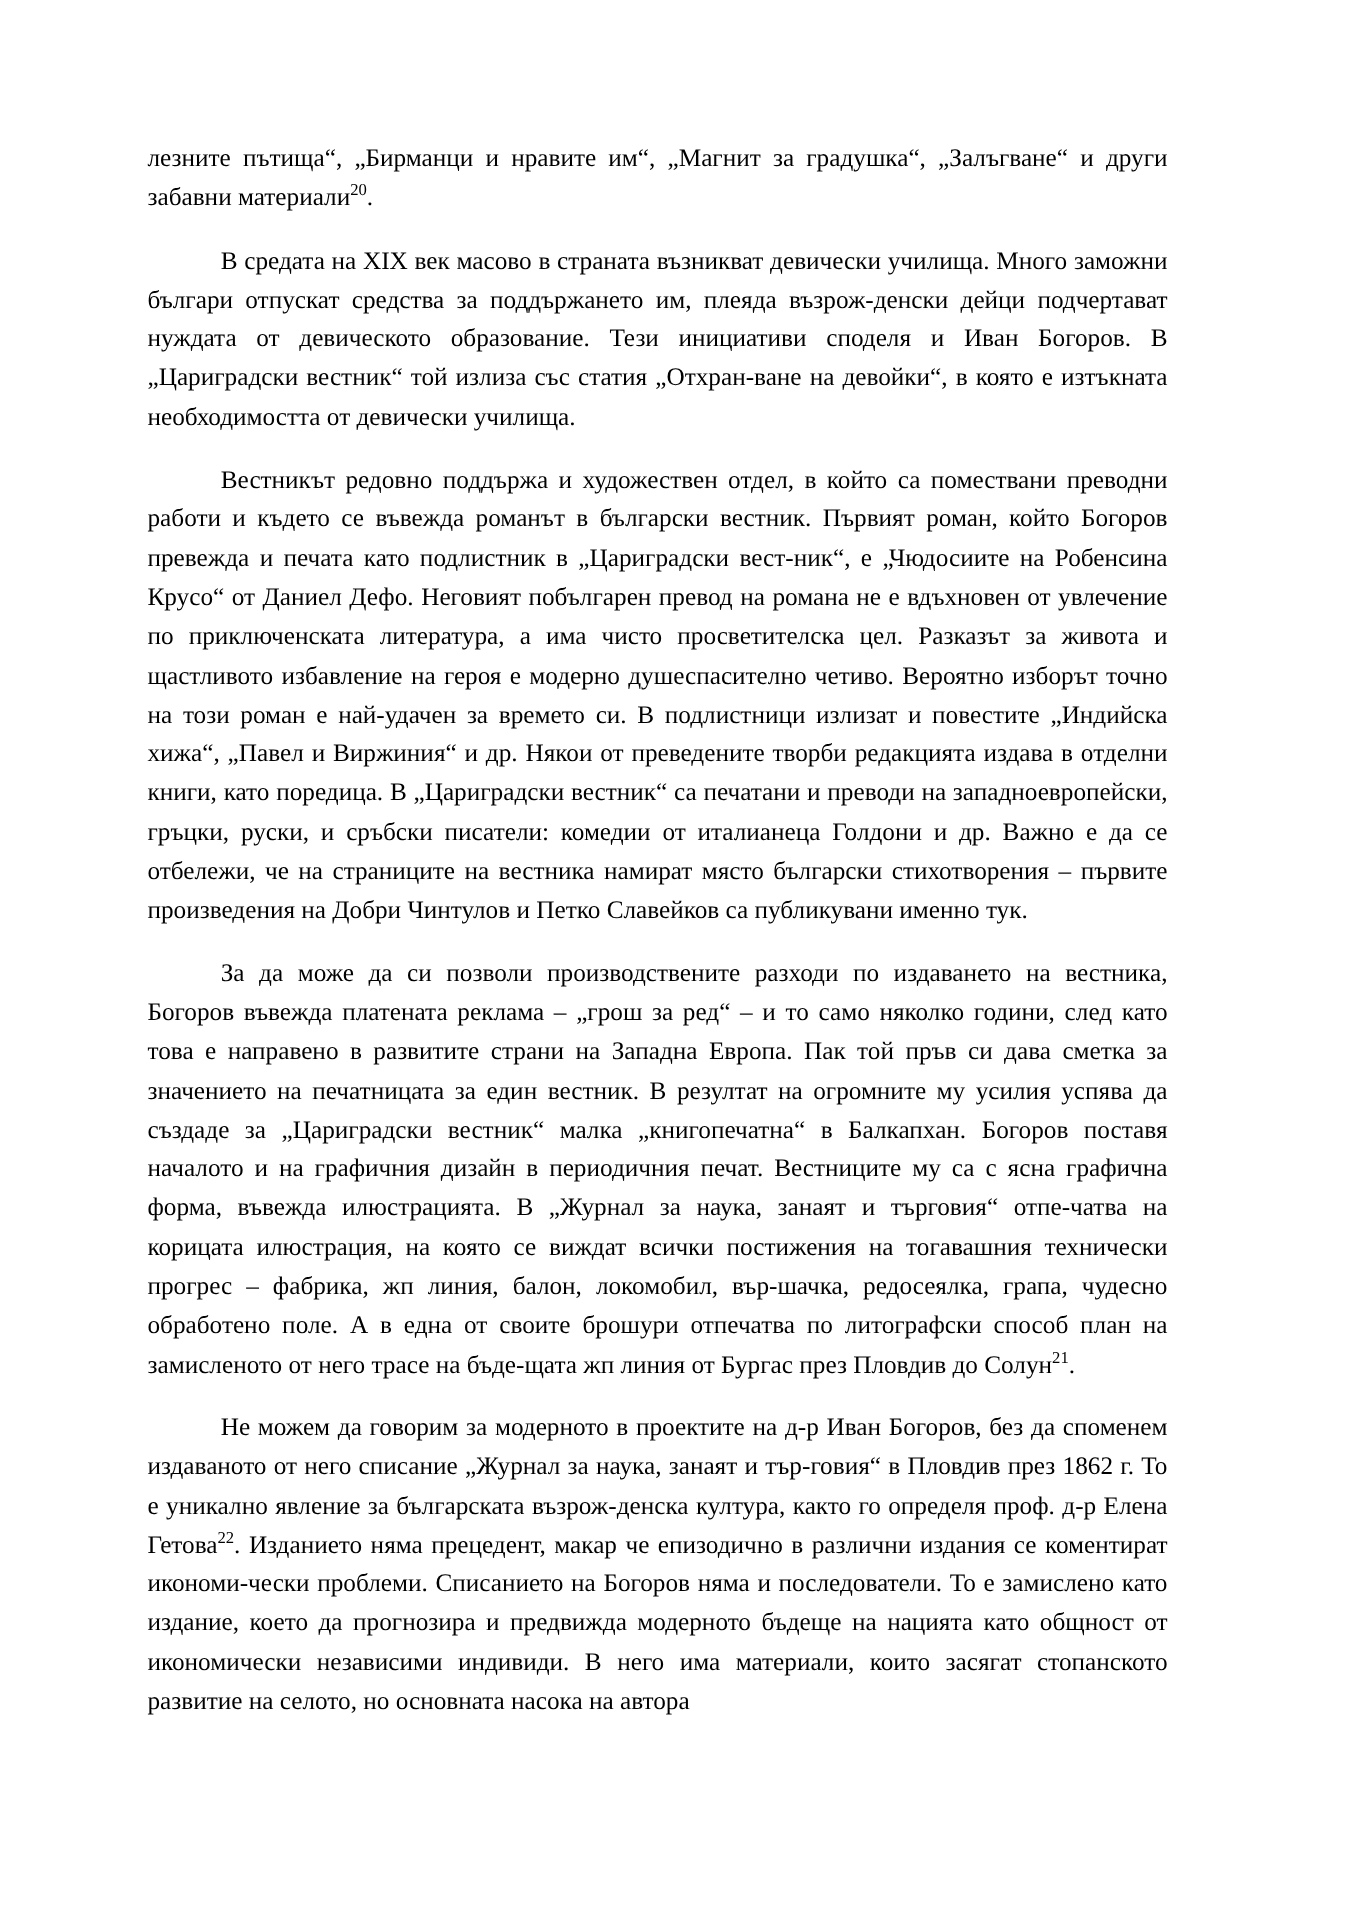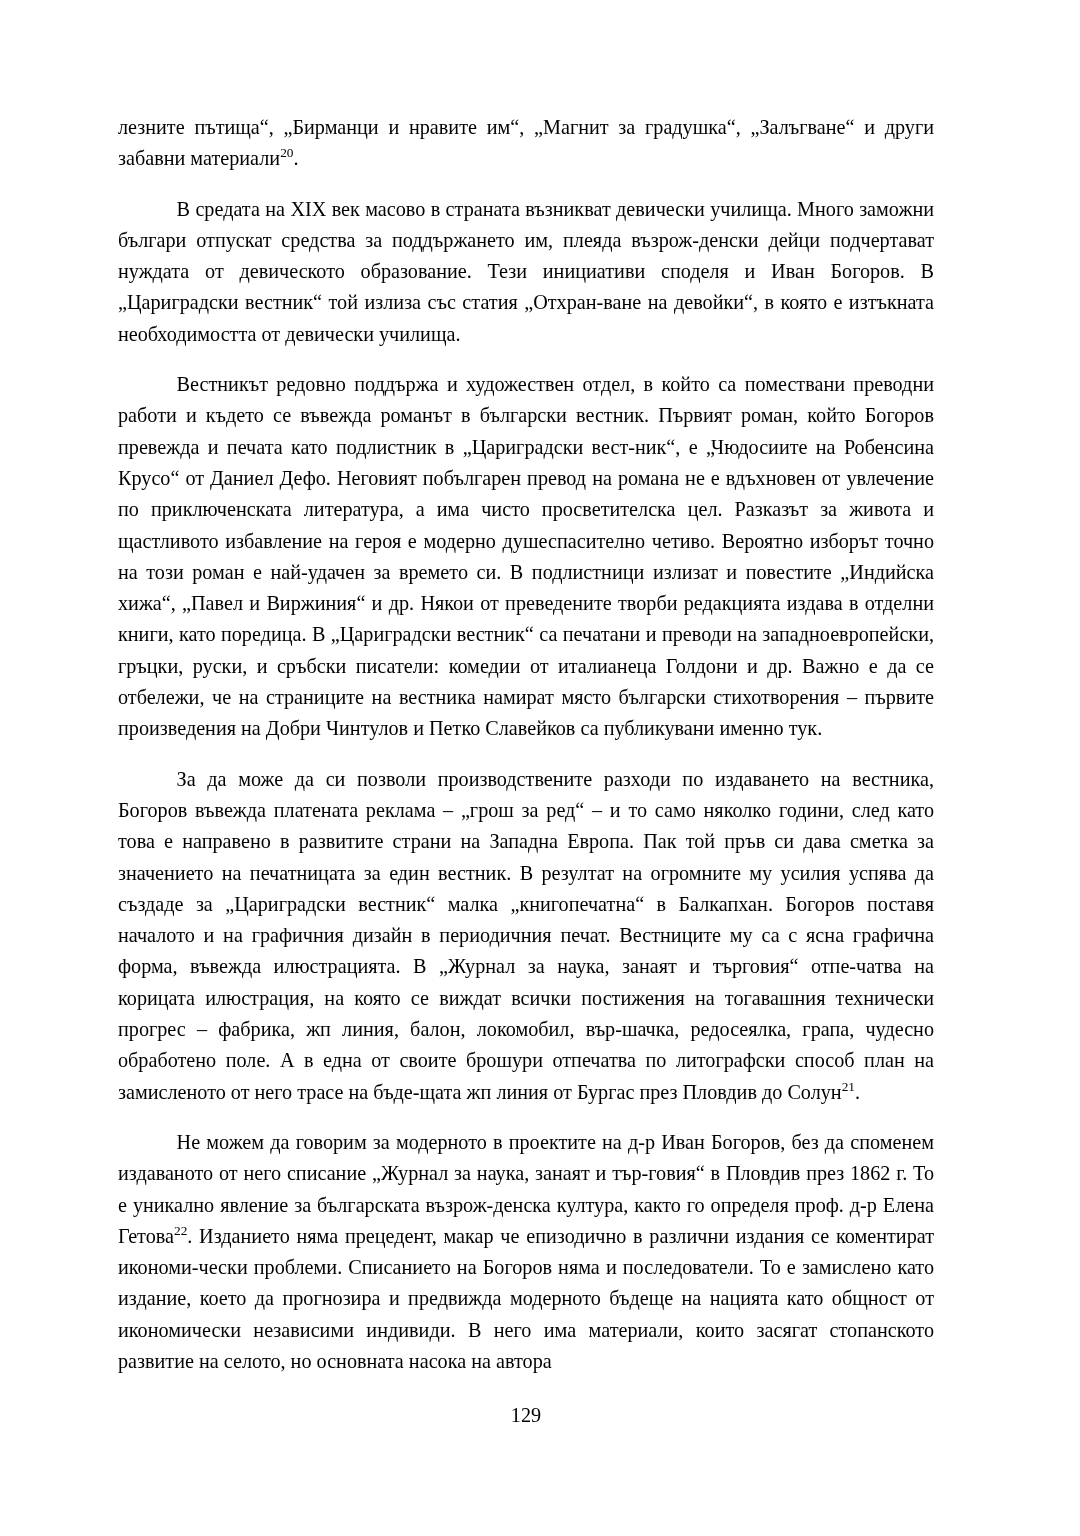--- a/index.html
+++ b/index.html
@@ -60,15 +60,14 @@
 <div class="page">
 
   <div class="body-text">
     <p>лезните пътища“, „Бирманци и нравите им“, „Магнит за градушка“, „Залъгване“ и други забавни материали<sup>20</sup>.</p>
     <p class="indent">В средата на XIX век масово в страната възникват девически училища. Много заможни българи отпускат средства за поддържането им, плеяда възрож‑денски дейци подчертават нуждата от девическото образование. Тези инициативи споделя и Иван Богоров. В „Цариградски вестник“ той излиза със статия „Отхран‑ване на девойки“, в която е изтъкната необходимостта от девически училища.</p>
     <p class="indent">Вестникът редовно поддържа и художествен отдел, в който са помествани преводни работи и където се въвежда романът в български вестник. Първият роман, който Богоров превежда и печата като подлистник в „Цариградски вест‑ник“, е „Чюдосиите на Робенсина Крусо“ от Даниел Дефо. Неговият побългарен превод на романа не е вдъхновен от увлечение по приключенската литература, а има чисто просветителска цел. Разказът за живота и щастливото избавление на героя е модерно душеспасително четиво. Вероятно изборът точно на този роман е най-удачен за времето си. В подлистници излизат и повестите „Индийска хижа“, „Павел и Виржиния“ и др. Някои от преведените творби редакцията издава в отделни книги, като поредица. В „Цариградски вестник“ са печатани и преводи на западноевропейски, гръцки, руски, и сръбски писатели: комедии от италианеца Голдони и др. Важно е да се отбележи, че на страниците на вестника намират място български стихотворения – първите произведения на Добри Чинтулов и Петко Славейков са публикувани именно тук.</p>
     <p class="indent">За да може да си позволи производствените разходи по издаването на вестника, Богоров въвежда платената реклама – „грош за ред“ – и то само няколко години, след като това е направено в развитите страни на Западна Европа. Пак той пръв си дава сметка за значението на печатницата за един вестник. В резултат на огромните му усилия успява да създаде за „Цариградски вестник“ малка „книгопечатна“ в Балкапхан. Богоров поставя началото и на графичния дизайн в периодичния печат. Вестниците му са с ясна графична форма, въвежда илюстрацията. В „Журнал за наука, занаят и търговия“ отпе‑чатва на корицата илюстрация, на която се виждат всички постижения на тогавашния технически прогрес – фабрика, жп линия, балон, локомобил, вър‑шачка, редосеялка, грапа, чудесно обработено поле. А в една от своите брошури отпечатва по литографски способ план на замисленото от него трасе на бъде‑щата жп линия от Бургас през Пловдив до Солун<sup>21</sup>.</p>
     <p class="indent">Не можем да говорим за модерното в проектите на д-р Иван Богоров, без да споменем издаваното от него списание „Журнал за наука, занаят и тър‑говия“ в Пловдив през 1862 г. То е уникално явление за българската възрож‑денска култура, както го определя проф. д-р Елена Гетова<sup>22</sup>. Изданието няма прецедент, макар че епизодично в различни издания се коментират икономи‑чески проблеми. Списанието на Богоров няма и последователи. То е замислено като издание, което да прогнозира и предвижда модерното бъдеще на нацията като общност от икономически независими индивиди. В него има материали, които засягат стопанското развитие на селото, но основната насока на автора</p>
   </div>
 
-  <div class="page-number">129</div>
 
 </div>
 
 </body></html>

